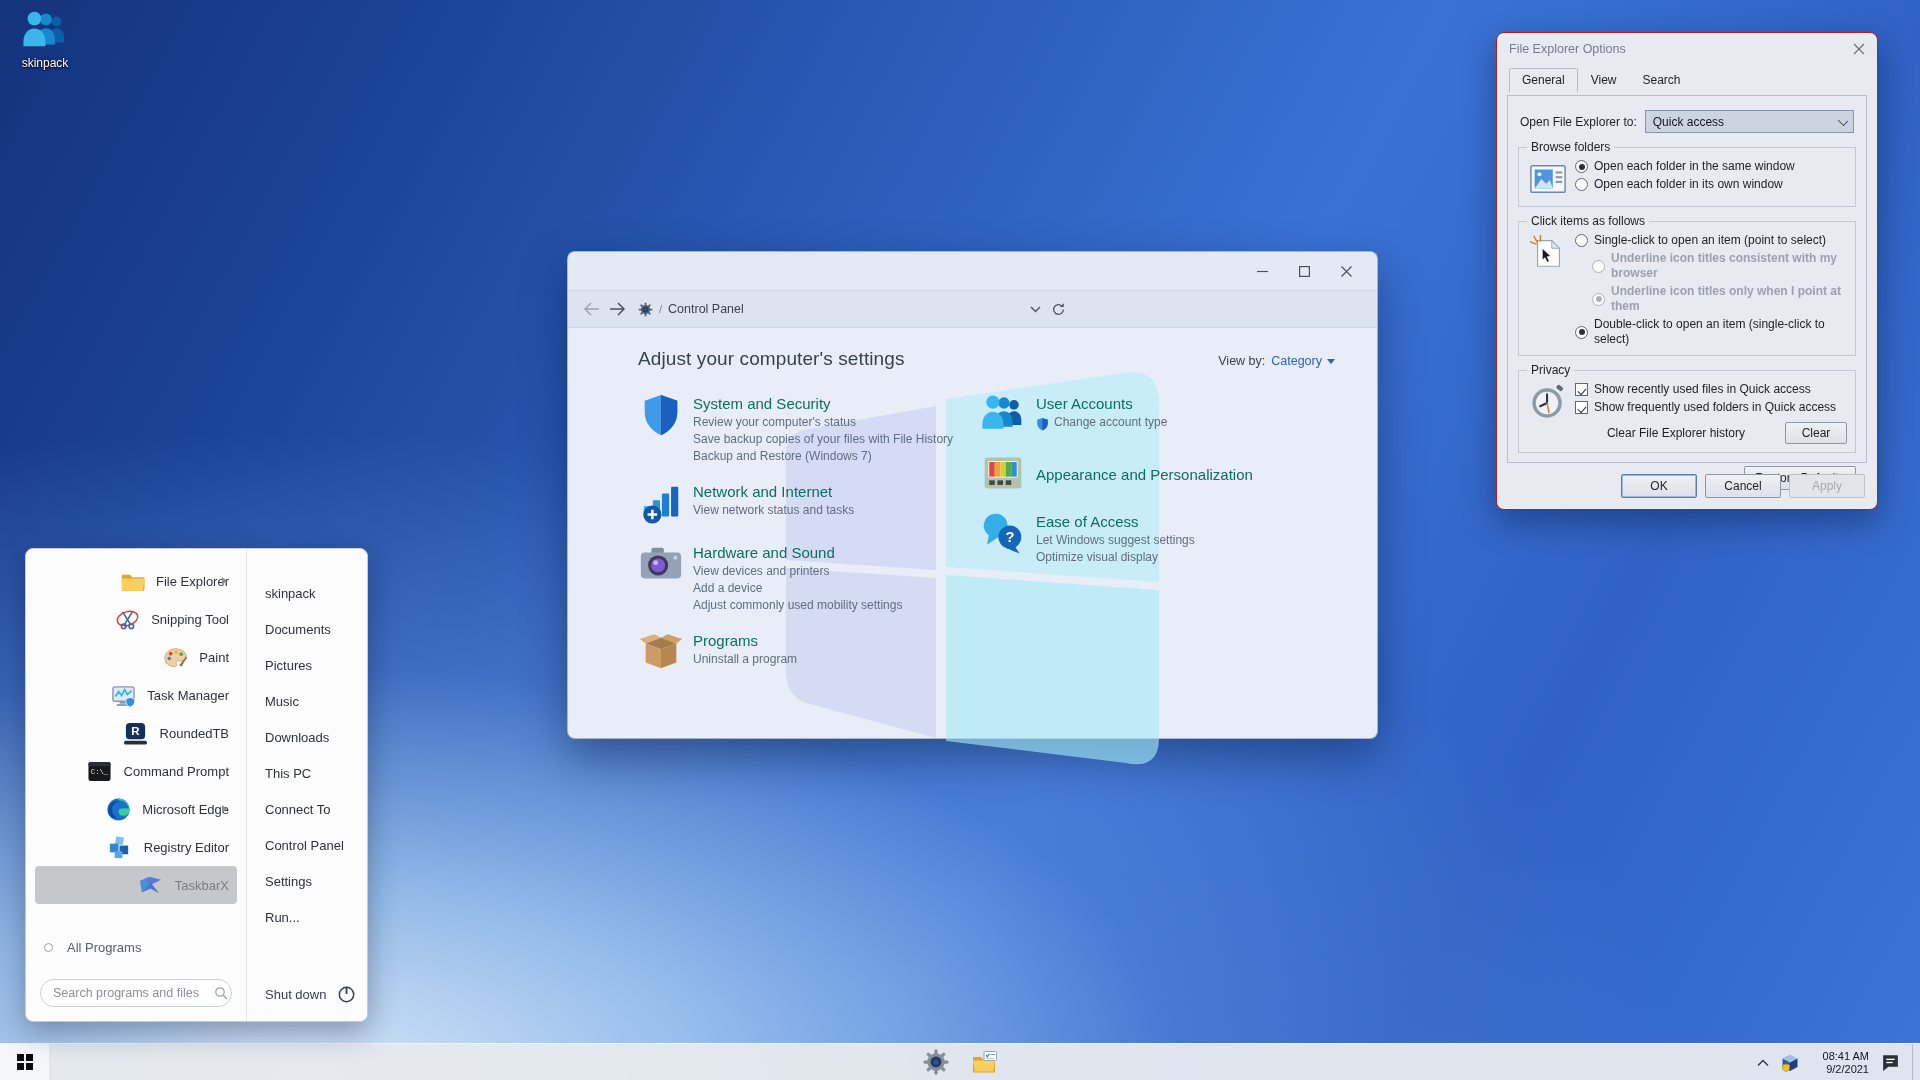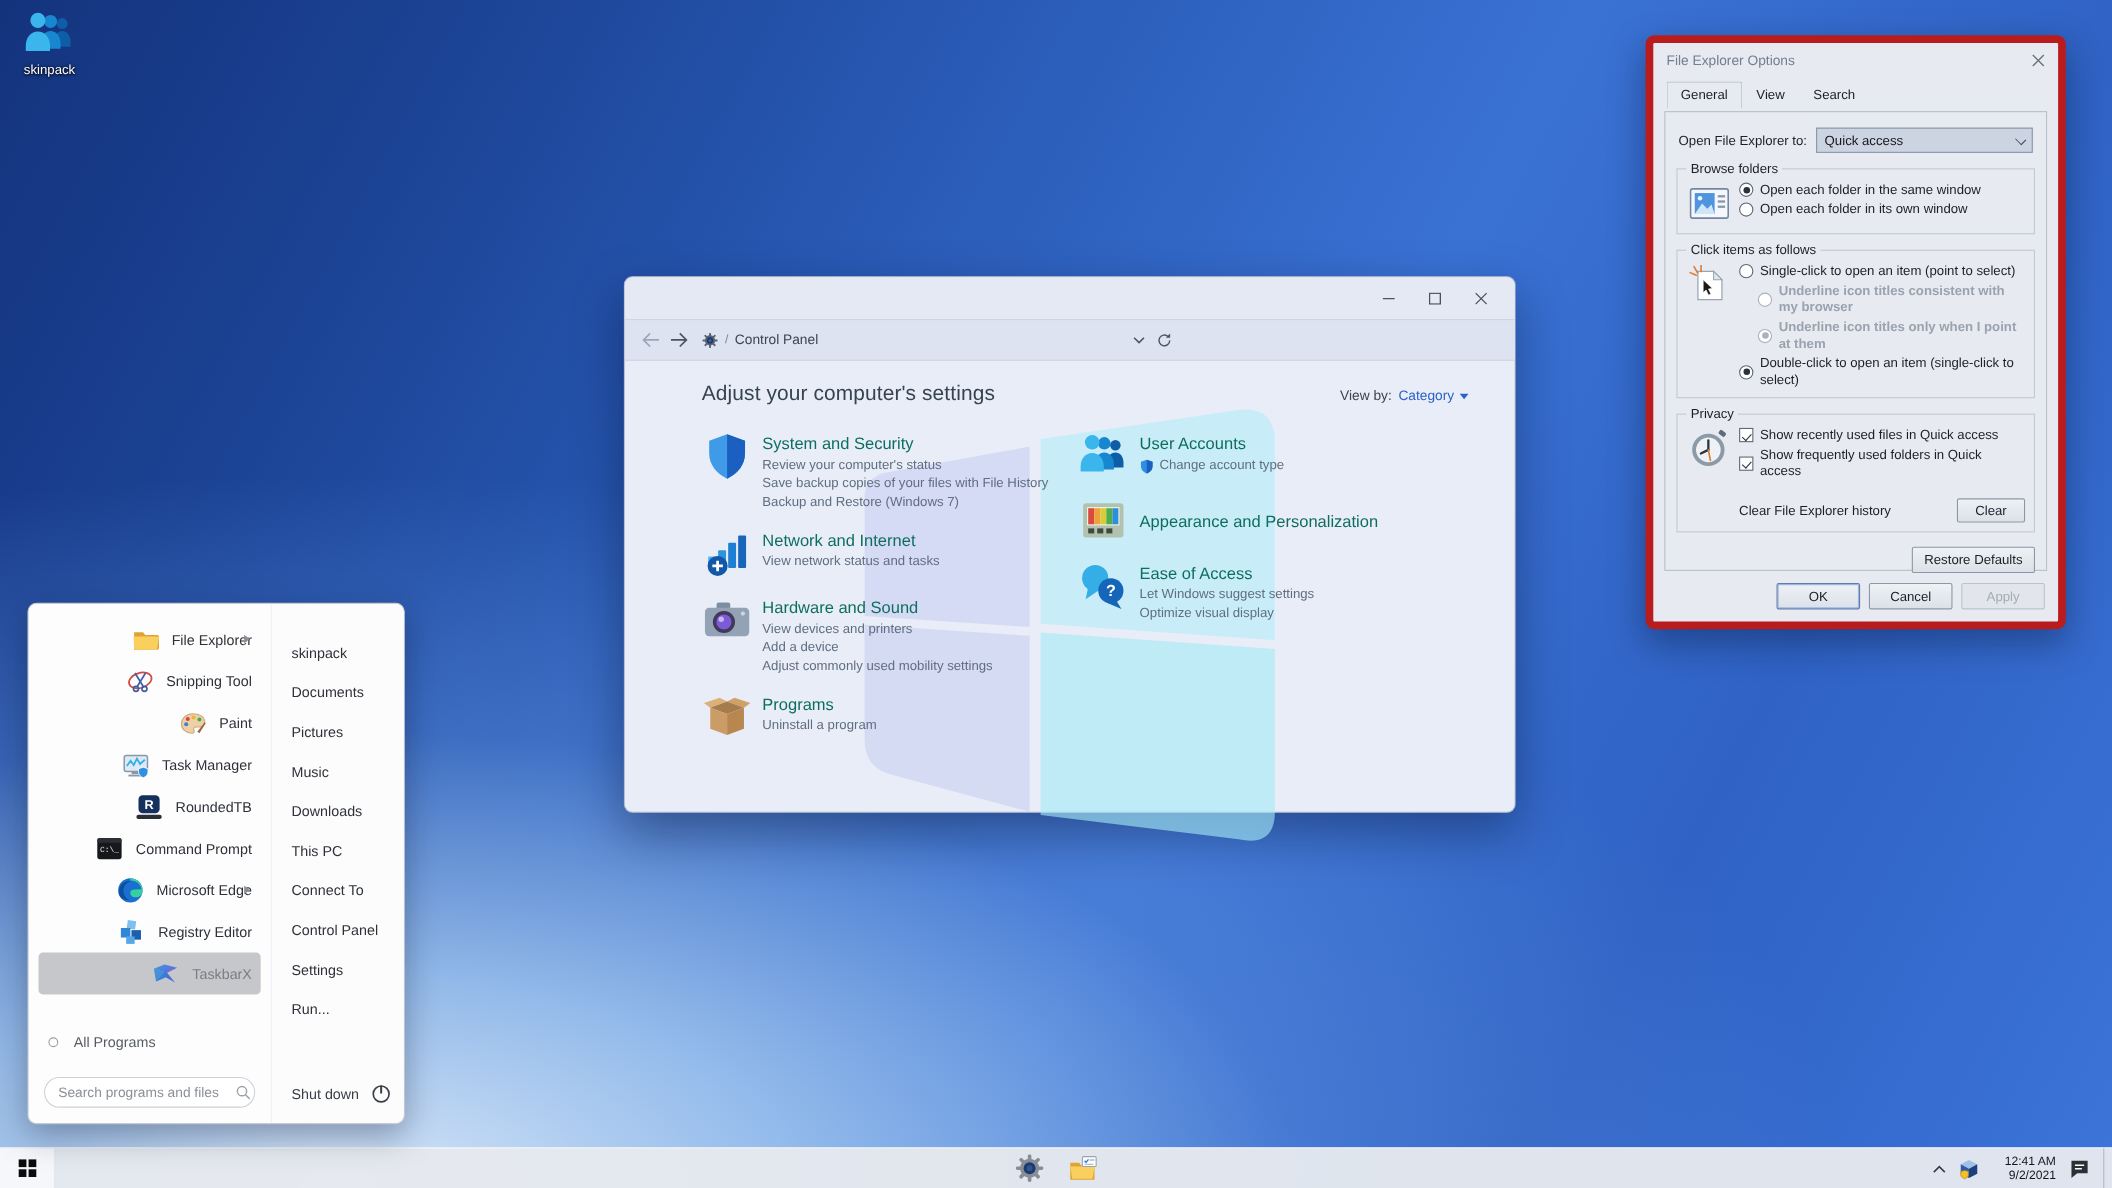--- a/index.html
+++ b/index.html
@@ -51,22 +51,22 @@
   .cat-icon { flex:0 0 46px; width:46px; height:46px; margin-right:9px; }
   .cat-texts { padding-top:1px; }
   .cat-title { font-size:15px; color:#0d6e60; line-height:21px; cursor:pointer; }
   .cat-sub { font-size:12px; color:#5f6e80; line-height:17px; cursor:pointer; }
   .cat-sub.withshield { display:flex; align-items:flex-end; gap:5px; }
 
   
   .cp-watermark { position:absolute; left:0; top:0; width:811px; height:560px; z-index:1; pointer-events:none; }
 
   
-  .fo-dialog { position:absolute; left:1496px; top:32px; width:382px; height:540px;
-    background:#e7eaf1; border:7px solid #b91c1c; border-radius:8px;
+  .fo-dialog { position:absolute; left:1496px; top:32px; width:382px; height:478px;
+    background:#e7eaf1; border:1px solid #b91c1c; border-radius:8px;
     box-shadow:0 12px 32px rgba(5,15,45,.38); font-size:12px; color:#1c1f26; }
   .dlg-titlebar { height:32px; display:flex; align-items:center; padding:0 12px; }
   .dlg-title { flex:1; color:#747e8f; font-size:12.5px; }
   .dlg-tabs { position:relative; z-index:2; display:flex; margin:2px 0 0 12px; }
   .dlg-tab { padding:4px 12px 5px; border:1px solid transparent; color:#1c1f26; position:relative; top:1px; }
   .dlg-tab.active { background:#e7eaf1; border:1px solid #b7bfcd; border-bottom-color:#e7eaf1; border-radius:2px 2px 0 0; top:1px; }
   .dlg-page { position:absolute; left:10px; right:10px; top:62px; bottom:46px; border:1px solid #b7bfcd; padding:12px 10px 10px; }
   .open-row { display:flex; align-items:center; margin:2px 2px 4px; }
   .open-row .lbl { white-space:nowrap; }
   .combo { flex:1; margin-left:8px; height:23px; background:#ccd4e2; border:1px solid #8594ac; display:flex; align-items:center; padding:0 22px 0 7px; position:relative; color:#14161c; }
@@ -78,21 +78,21 @@
   .opt-col { flex:1; display:flex; flex-direction:column; gap:3px; padding-top:1px; }
   .opt { display:flex; align-items:center; gap:6px; line-height:15px; }
   .opt.indent { margin-left:17px; }
   .opt.grayed { color:#9aa2ae;font-weight:bold; }
   .radio { flex:0 0 13px; width:13px; height:13px; border-radius:50%; background:#fff; border:1px solid #5d6775; position:relative; }
   .radio.sel::after { content:""; position:absolute; left:2.5px; top:2.5px; width:6px; height:6px; border-radius:50%; background:#2b313c; }
   .radio.gray { border-color:#aab1bb; }
   .radio.gray.sel::after { background:#aab1bb; }
   .checkbox { flex:0 0 13px; width:13px; height:13px; background:#fff; border:1px solid #5d6775; position:relative; }
   .checkbox.checked::after { content:""; position:absolute; left:2px; top:3.5px; width:7px; height:4px; border-left:1.8px solid #2b313c; border-bottom:1.8px solid #2b313c; transform:rotate(-48deg); }
-  .clear-row { display:flex; align-items:center; justify-content:space-between; margin-top:14px; padding-left:0;gap:40px; }
+  .clear-row { display:flex; align-items:center; justify-content:flex-end; margin-top:4px; padding-left:0;gap:40px; }
   .btn { background:linear-gradient(#eef1f5,#dce1e9); border:1px solid #8e97a7; border-radius:2px; font-size:12px; color:#1c1f26;
     display:inline-flex; align-items:center; justify-content:center; font-family:inherit; }
   .btn.clear { width:62px; height:22px; }
   .btn.restore { width:112px; height:24px; }
   .restore-row { display:flex; justify-content:flex-end; margin-top:13px; }
   .dlg-buttons { position:absolute; right:12px; bottom:11px; display:flex; gap:8px; }
   .dlg-buttons .btn { width:76px; height:24px; }
   .btn.default { border-color:#5f7cb0; box-shadow:inset 0 0 0 1px #9fb6dd; }
   .btn.disabled { color:#a4abb6; border-color:#bcc3cd; background:#e2e6ec; }
 
@@ -702,21 +702,21 @@
     </span>
     <span class="mini">
       <svg width="20" height="20" viewBox="0 0 20 20">
         <polygon points="10,1.5 17.5,5.5 10,9.5 2.5,5.5" fill="#9fc0e8"></polygon>
         <polygon points="2.5,5.5 10,9.5 10,18 2.5,14" fill="#2e5aa8"></polygon>
         <polygon points="17.5,5.5 10,9.5 10,18 17.5,14" fill="#1d3f7e"></polygon>
         <path d="M6 11 l3.5 1 v3 c0 1.6-1.2 2.7-3.5 3.6 -2.3-0.9-3.5-2-3.5-3.6 v-3 z" fill="#f2c029" stroke="#b8860b" stroke-width="0.6"></path>
       </svg>
     </span>
     <div class="tray-clock">
-      <div>12:41 AM</div>
+      <div>08:41 AM</div>
       <div>9/2/2021</div>
     </div>
     <span class="mini">
       <svg width="21" height="21" viewBox="0 0 20 20">
         <path d="M3 3 h14 v11 H8 l-5 4 z" fill="#2b2f36"></path>
         <line x1="6" y1="7" x2="14" y2="7" stroke="#ffffff" stroke-width="1.3"></line>
         <line x1="6" y1="10" x2="12" y2="10" stroke="#ffffff" stroke-width="1.3"></line>
       </svg>
     </span>
     <div class="show-desktop"></div>

